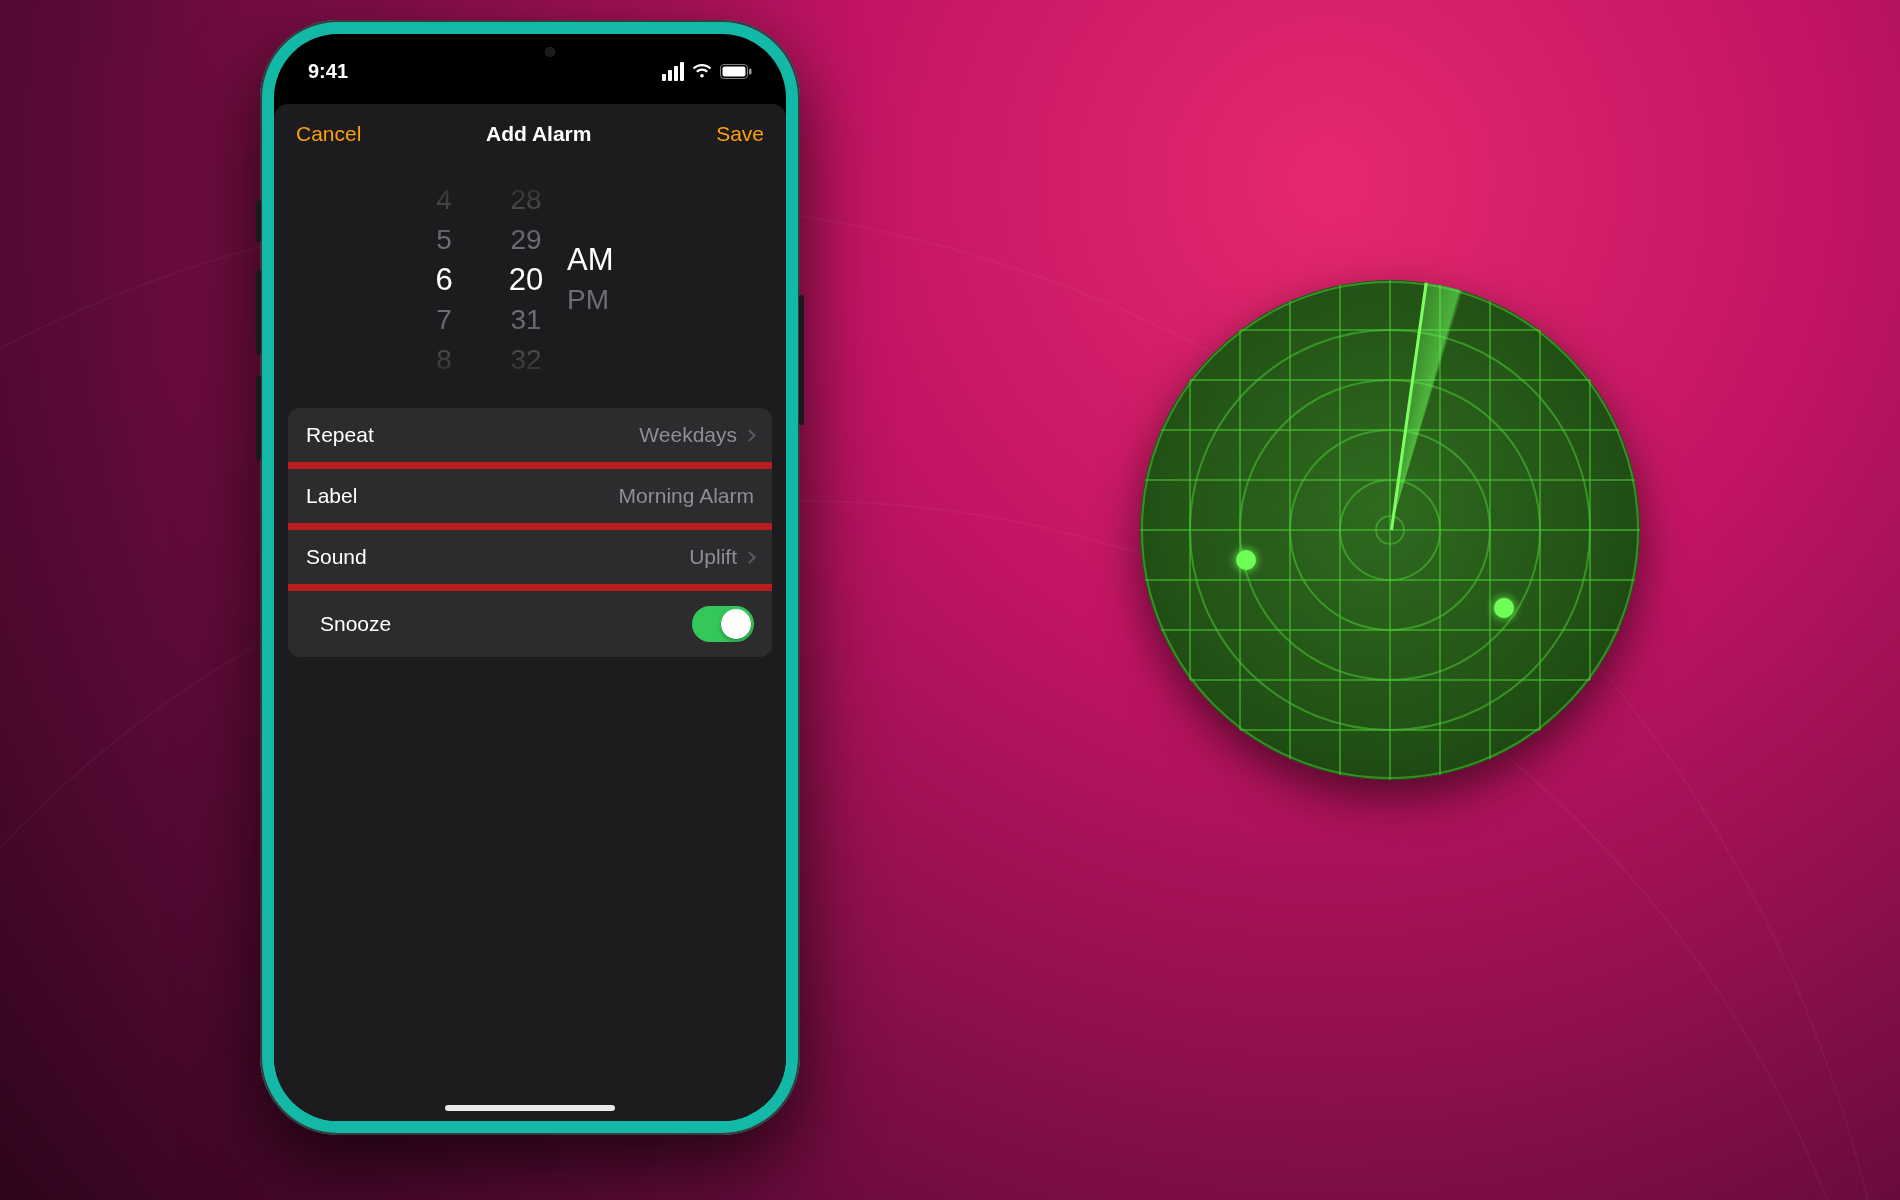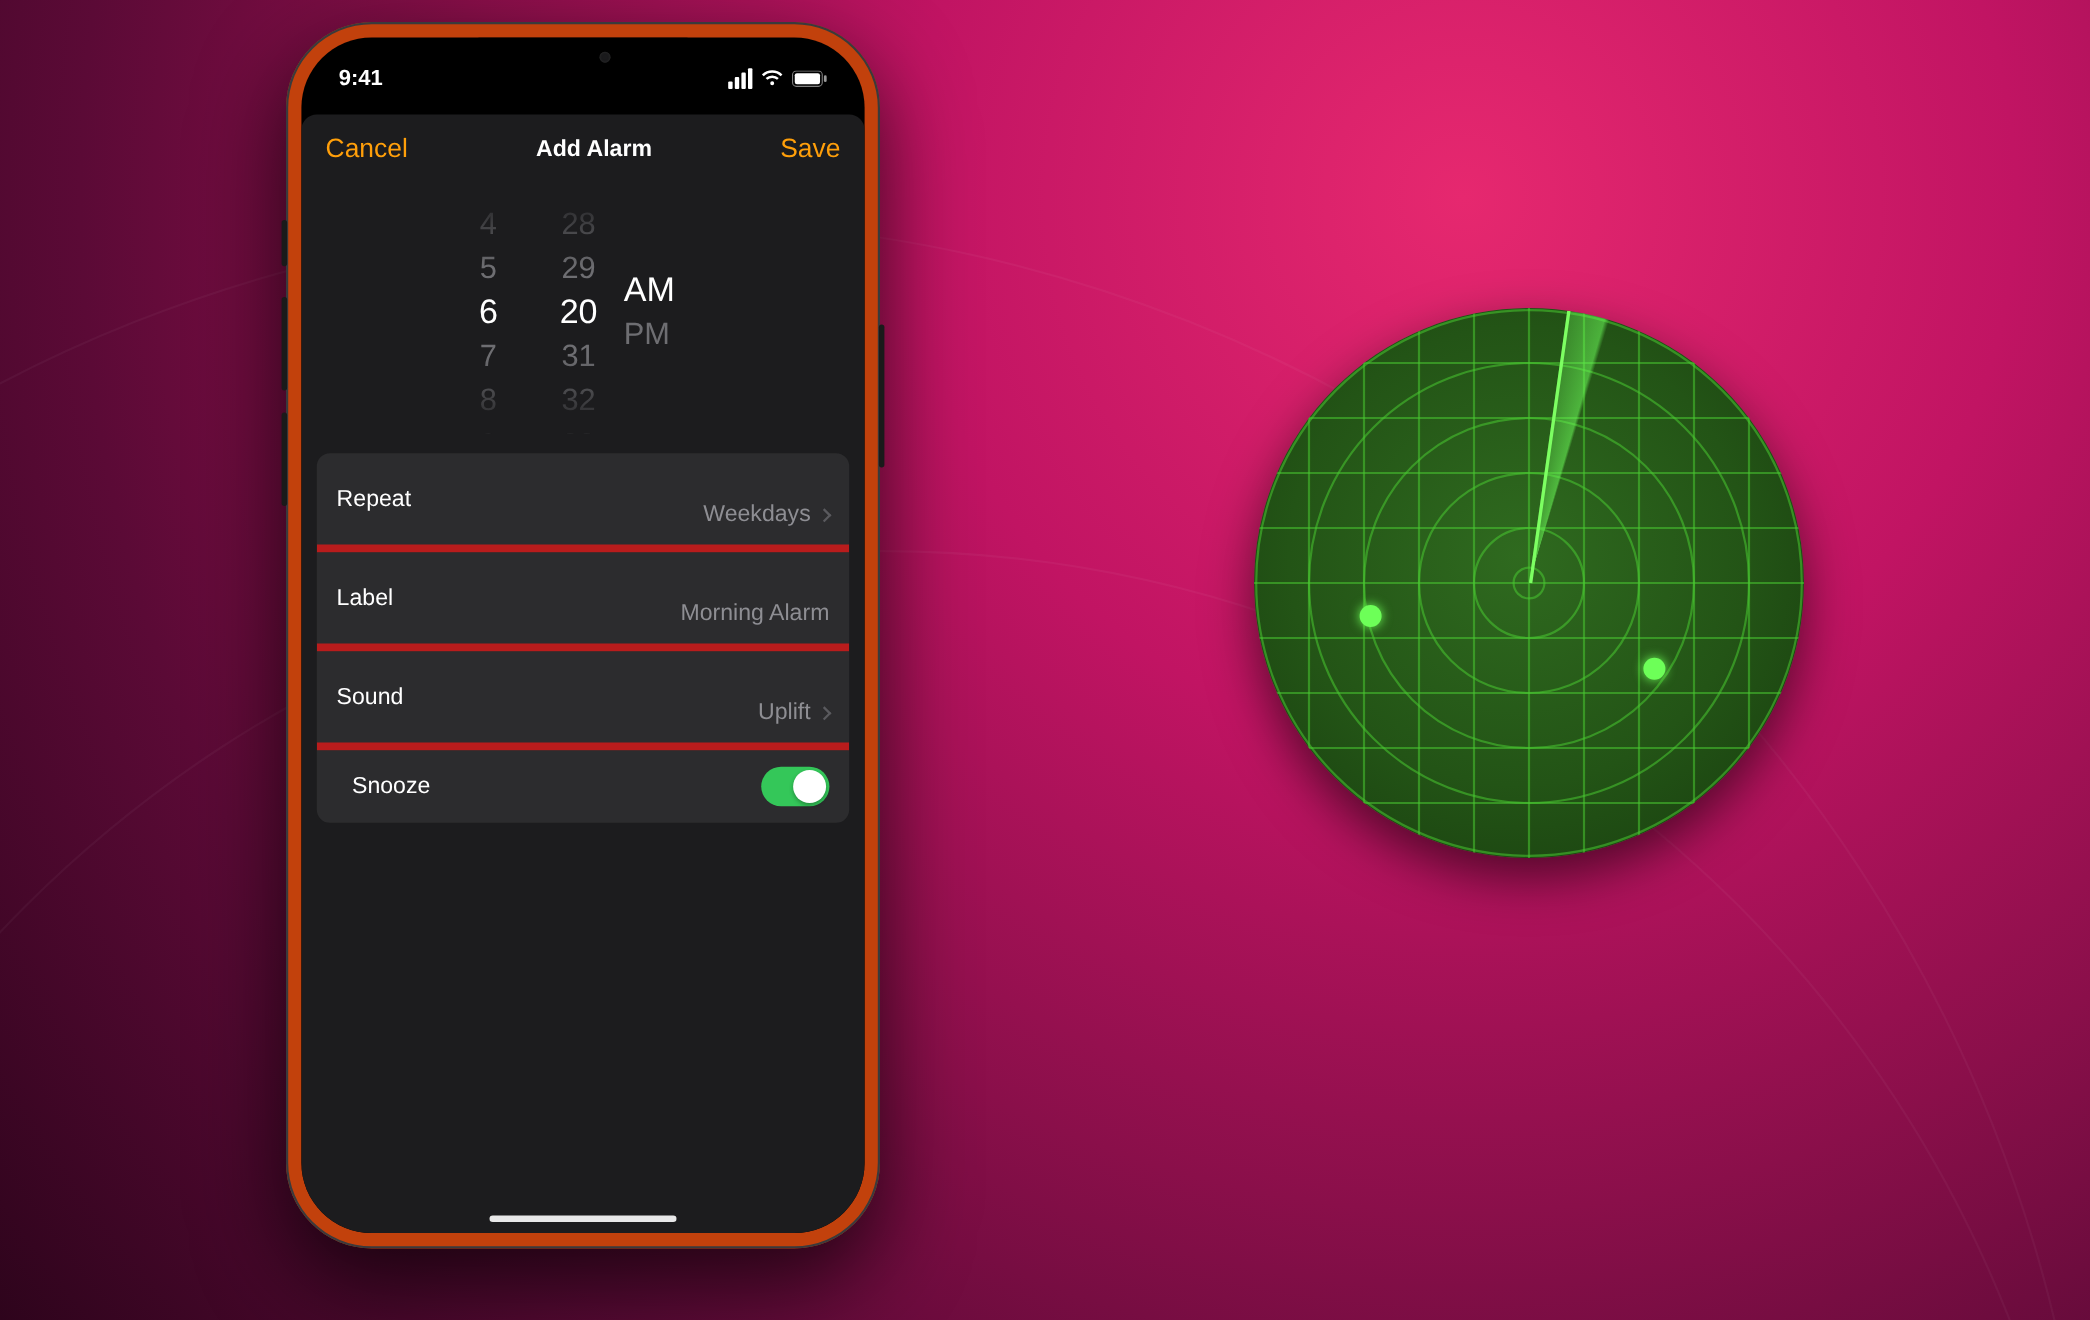--- a/index.html
+++ b/index.html
@@ -16,21 +16,21 @@
     content: ""; position: absolute; border: 2px solid rgba(255,255,255,0.04); border-radius: 50%;
   }
   .wallpaper::before { width: 2600px; height: 2600px; left: -700px; top: 200px; }
   .wallpaper::after  { width: 2200px; height: 2200px; left: -300px; top: 500px; }
 
   
   .phone {
     position: absolute;
     left: 260px; top: 20px;
     width: 540px; height: 1115px;
-    background: #c2410c;
+    background: #14b8a6;
     border-radius: 78px;
     box-shadow: 0 30px 80px rgba(0,0,0,0.7), inset 0 0 0 2px #3a3a3c;
     padding: 14px;
   }
   .phone-side-btn { position: absolute; background: #1a1a1a; border-radius: 3px; }
   .sb1 { left: -4px; top: 180px; width: 5px; height: 42px; }
   .sb2 { left: -4px; top: 250px; width: 5px; height: 85px; }
   .sb3 { left: -4px; top: 355px; width: 5px; height: 85px; }
   .sb4 { right: -4px; top: 275px; width: 5px; height: 130px; }
 
@@ -67,21 +67,21 @@
   .sheet {
     position: absolute; left: 0; right: 0; top: 70px; bottom: 0;
     background: #1c1c1e;
     border-top-left-radius: 14px; border-top-right-radius: 14px;
   }
   .sheet-header {
     display:flex; align-items:center; justify-content:space-between;
     padding: 18px 22px; font-size: 21px;
   }
   .sheet-header .title { font-weight:700; color:#fff; }
-  .orange { color:#ff9f0a; font-size:24px; }
+  .orange { color:#ff9f0a; font-size:21px; }
 
   
   .picker {
     position: relative;
     height: 220px;
     margin: 6px 12px 18px 12px;
     overflow: hidden;
   }
   .picker-cols { display:flex; justify-content:center; align-items:center; height:100%; }
   .picker-col { width: 82px; text-align:center; position:relative; height:100%; }
@@ -106,21 +106,21 @@
     background:#2c2c2e;
     border-radius:12px;
     overflow:hidden;
   }
   .row {
     display:flex; align-items:center; justify-content:space-between;
     padding: 15px 18px; font-size:21px; color:#fff;
     border-bottom:7px solid #b91c1c;
   }
   .row:last-child { border-bottom:none;padding-left:32px; }
-  .row .value { color:#8e8e93; display:flex; align-items:center; gap:8px;margin-top:29px; }
+  .row .value { color:#8e8e93; display:flex; align-items:center; gap:8px; }
   .chevron { width:9px; height:9px; border-top:2.5px solid #5a5a5e; border-right:2.5px solid #5a5a5e; transform:rotate(45deg); }
 
   
   .toggle {
     width:62px; height:36px; background:#34c759; border-radius:18px; position:relative;
   }
   .toggle .knob {
     position:absolute; right:3px; top:3px; width:30px; height:30px; background:#fff; border-radius:50%;
     box-shadow:0 2px 4px rgba(0,0,0,0.3);
   }

